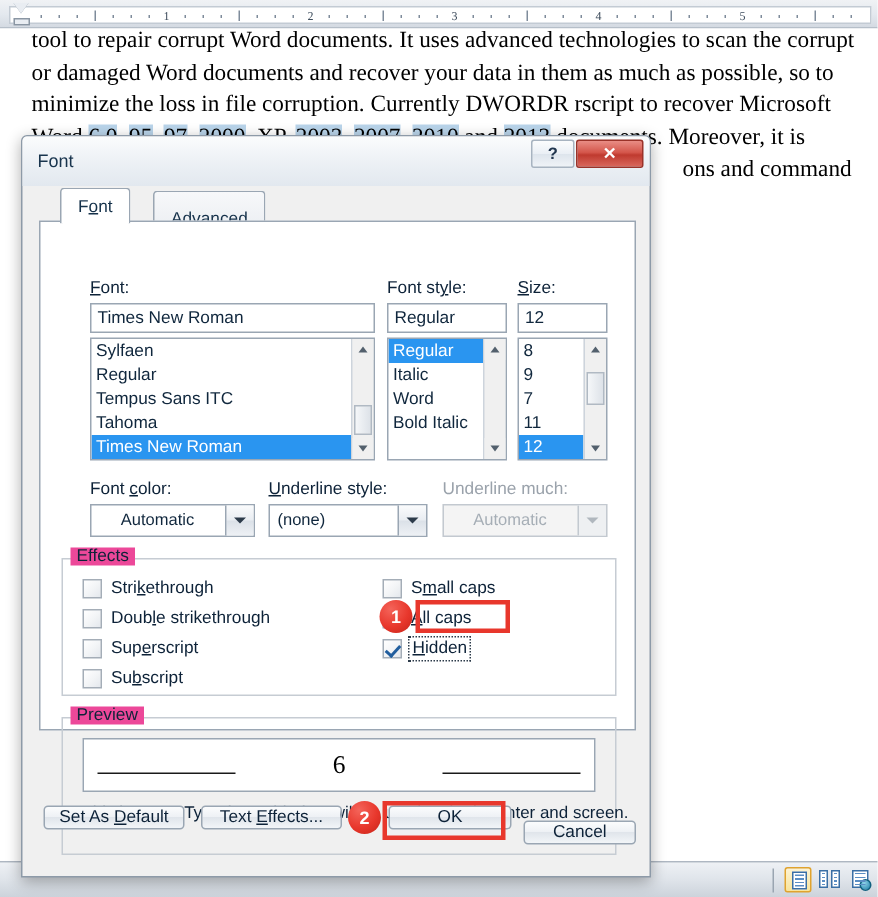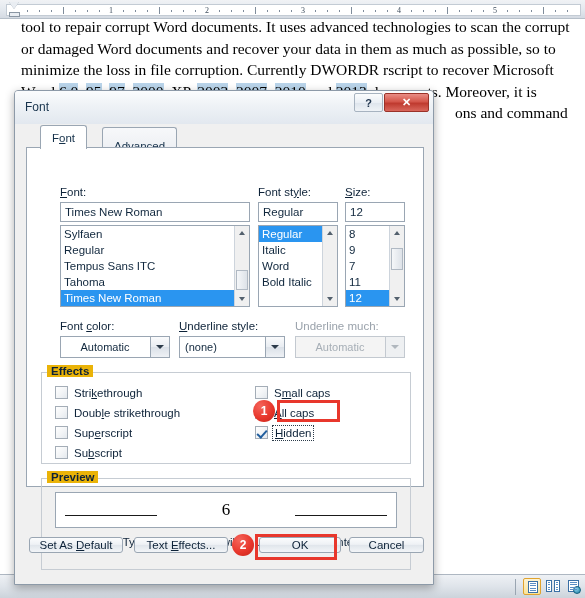--- a/index.html
+++ b/index.html
@@ -406,32 +406,30 @@
   .combo.disabled .btn i { border-top-color: #b0b7be; }
 
   
   .groupbox {
     position: absolute;
     border: 1px solid #c6ccd3;
     box-sizing: border-box;
   }
   .group-legend {
     position: absolute;
-    background: #eab308;
+    background: #ec4899;
     font-size: 11.5px;
     color: #0d2238;
     padding: 0 4px;
-    font-weight: bold;
   }
 
   
   .cbrow {
     position: absolute;
     display: flex;
-    align-items: center;
     gap: 6px;
     font-size: 11.5px;
     color: #0d2238;
   }
   .cbox {
     width: 13px; height: 13px;
     background: linear-gradient(135deg, #ffffff 0%, #f2f4f6 55%, #e4e8ed 100%);
     border: 1px solid #a4adb7;
     box-sizing: border-box;
     position: relative;
@@ -763,21 +761,21 @@
 
   <div class="dlg-button" style="left:14px; top:446px; width:94px;">
     <span>Set As <u>D</u>efault</span>
   </div>
   <div class="dlg-button" style="left:119px; top:446px; width:94px;">
     <span>Text <u>E</u>ffects...</span>
   </div>
   <div class="dlg-button" style="left:244px; top:446px; width:82px;">
     <span>OK</span>
   </div>
-  <div class="dlg-button" style="left:334px; top:446px; width:75px;">
+  <div class="dlg-button" style="left:334px; top:456px; width:75px;">
     <span>Cancel</span>
   </div>
 </div>
 
 <div class="red-box" style="left:277px; top:400px; width:63px; height:22px;"></div>
 <div class="red-badge" style="left:253px; top:400px; width:22px; height:22px;">1</div>
 
 <div class="red-box" style="left:255px; top:534px; width:82px; height:26px;"></div>
 <div class="red-badge" style="left:232px; top:534px; width:22px; height:22px;">2</div>
 

